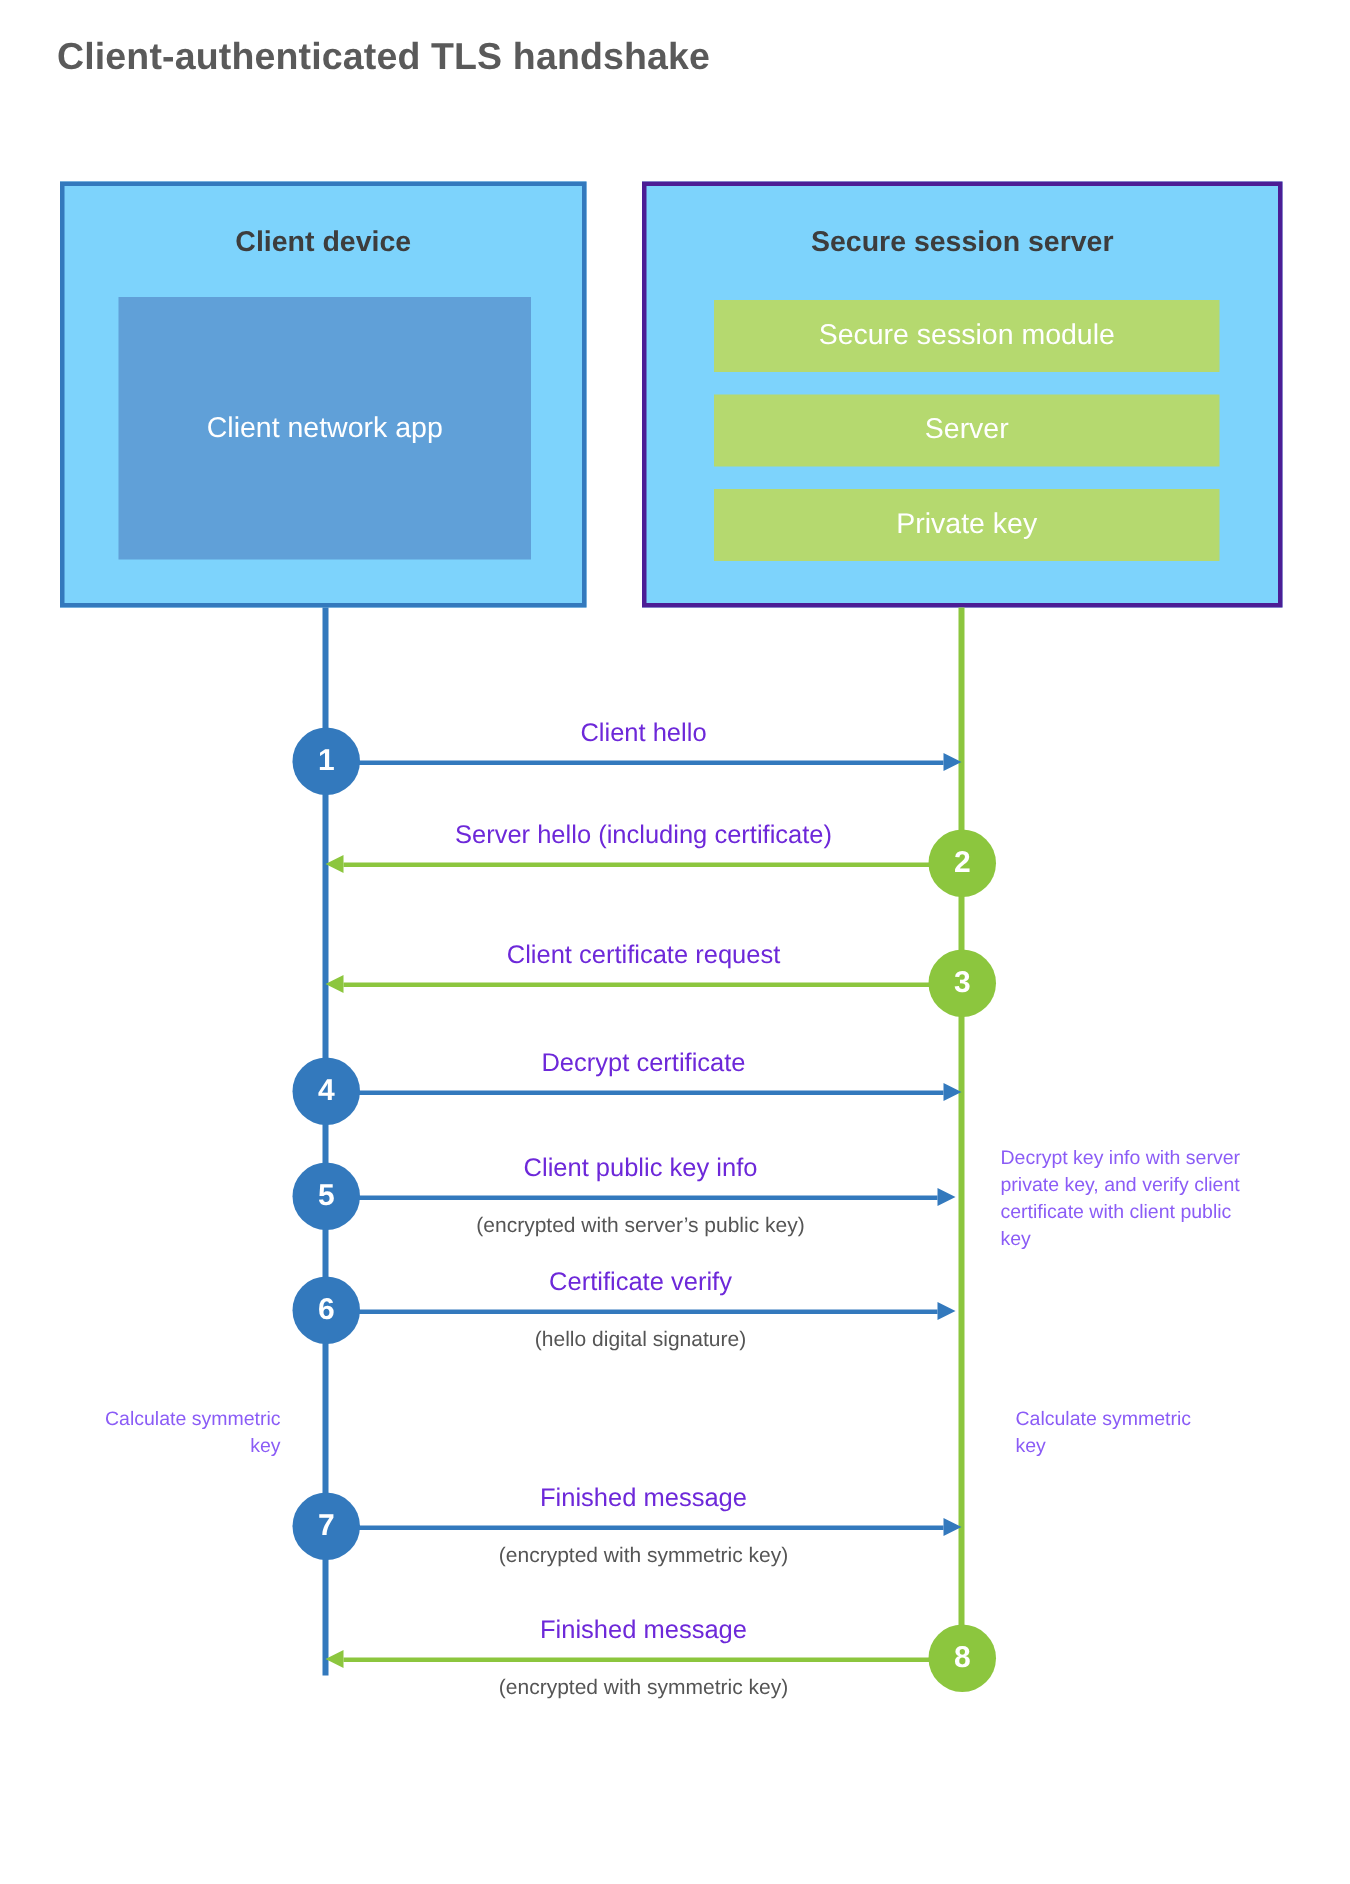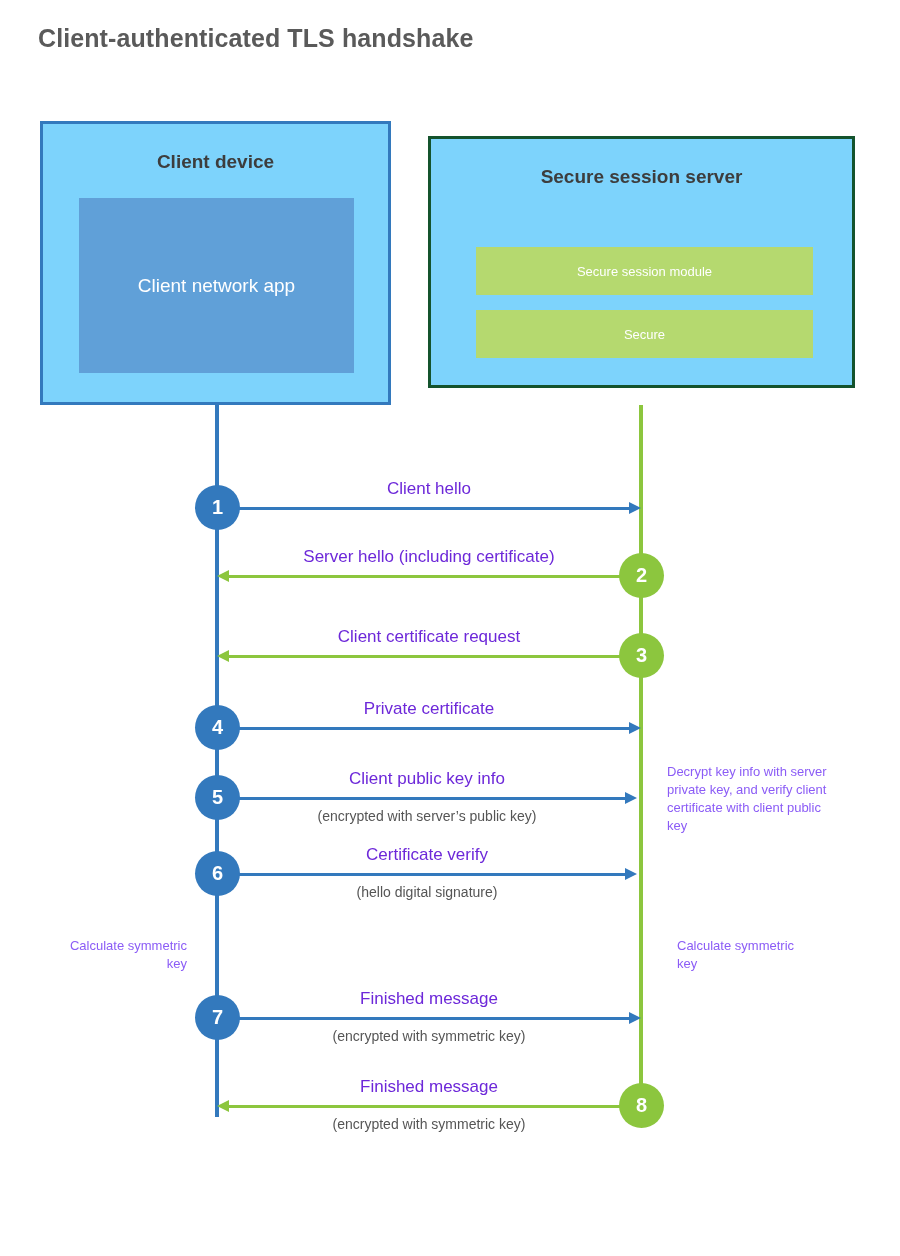--- a/index.html
+++ b/index.html
@@ -38,24 +38,24 @@
   }
   .actor-box.client {
     left: 40px;
     top: 121px;
     width: 351px;
     height: 284px;
     border: 3px solid #3379bd;
   }
   .actor-box.server {
     left: 428px;
-    top: 136px;
+    top: 121px;
     width: 427px;
-    height: 252px;
-    border: 3px solid #14532d;
+    height: 284px;
+    border: 3px solid #4c1d95;
   }
   .actor-title {
     position: absolute;
     left: 0;
     right: 0;
     top: 27px;
     text-align: center;
     font-size: 19px;
     font-weight: bold;
     color: #3d3d3d;
@@ -81,23 +81,22 @@
   .svr-block {
     position: absolute;
     left: 45px;
     width: 337px;
     height: 48px;
     background: #b5d96f;
     color: #ffffff;
     display: flex;
     align-items: center;
     justify-content: center;
-    font-size: 13px;
-    box-sizing: border-box;
-    margin-top: 32px;
+    font-size: 19px;
+    box-sizing: border-box;
   }
   .svr-block.b0 { top: 76px; }
   .svr-block.b1 { top: 139px; }
   .svr-block.b2 { top: 202px; }
 
   
   .lifeline {
     position: absolute;
     width: 4px;
   }
@@ -185,21 +184,22 @@
   <div class="diagram-title">Client-authenticated TLS handshake</div>
 
   <div class="actor-box client">
     <div class="actor-title">Client device</div>
     <div class="app-block">Client network app</div>
   </div>
 
   <div class="actor-box server">
     <div class="actor-title">Secure session server</div>
     <div class="svr-block b0">Secure session module</div>
-    <div class="svr-block b1">Secure</div>
+    <div class="svr-block b1">Server</div>
+    <div class="svr-block b2">Private key</div>
   </div>
 
   <div class="lifeline client-ll" style="top:405px;height:712px;"></div>
   <div class="lifeline server-ll" style="top:405px;height:700px;"></div>
 
   <div class="msg blue" style="left:217px;top:507px;width:424px;">
     <div class="msg-line" style="width:412px;"></div>
     <div class="msg-head right" style="left:412px;"></div>
     <div class="msg-label">Client hello</div>
   </div>
@@ -212,21 +212,21 @@
 
   <div class="msg green" style="left:217px;top:655px;width:424px;">
     <div class="msg-line" style="left:12px;width:412px;"></div>
     <div class="msg-head left" style="left:0px;"></div>
     <div class="msg-label">Client certificate request</div>
   </div>
 
   <div class="msg blue" style="left:217px;top:727px;width:424px;">
     <div class="msg-line" style="width:412px;"></div>
     <div class="msg-head right" style="left:412px;"></div>
-    <div class="msg-label">Private certificate</div>
+    <div class="msg-label">Decrypt certificate</div>
   </div>
 
   <div class="msg blue" style="left:217px;top:797px;width:420px;">
     <div class="msg-line" style="width:408px;"></div>
     <div class="msg-head right" style="left:408px;"></div>
     <div class="msg-label">Client public key info</div>
     <div class="msg-sub">(encrypted with server’s public key)</div>
   </div>
 
   <div class="msg blue" style="left:217px;top:873px;width:420px;">

